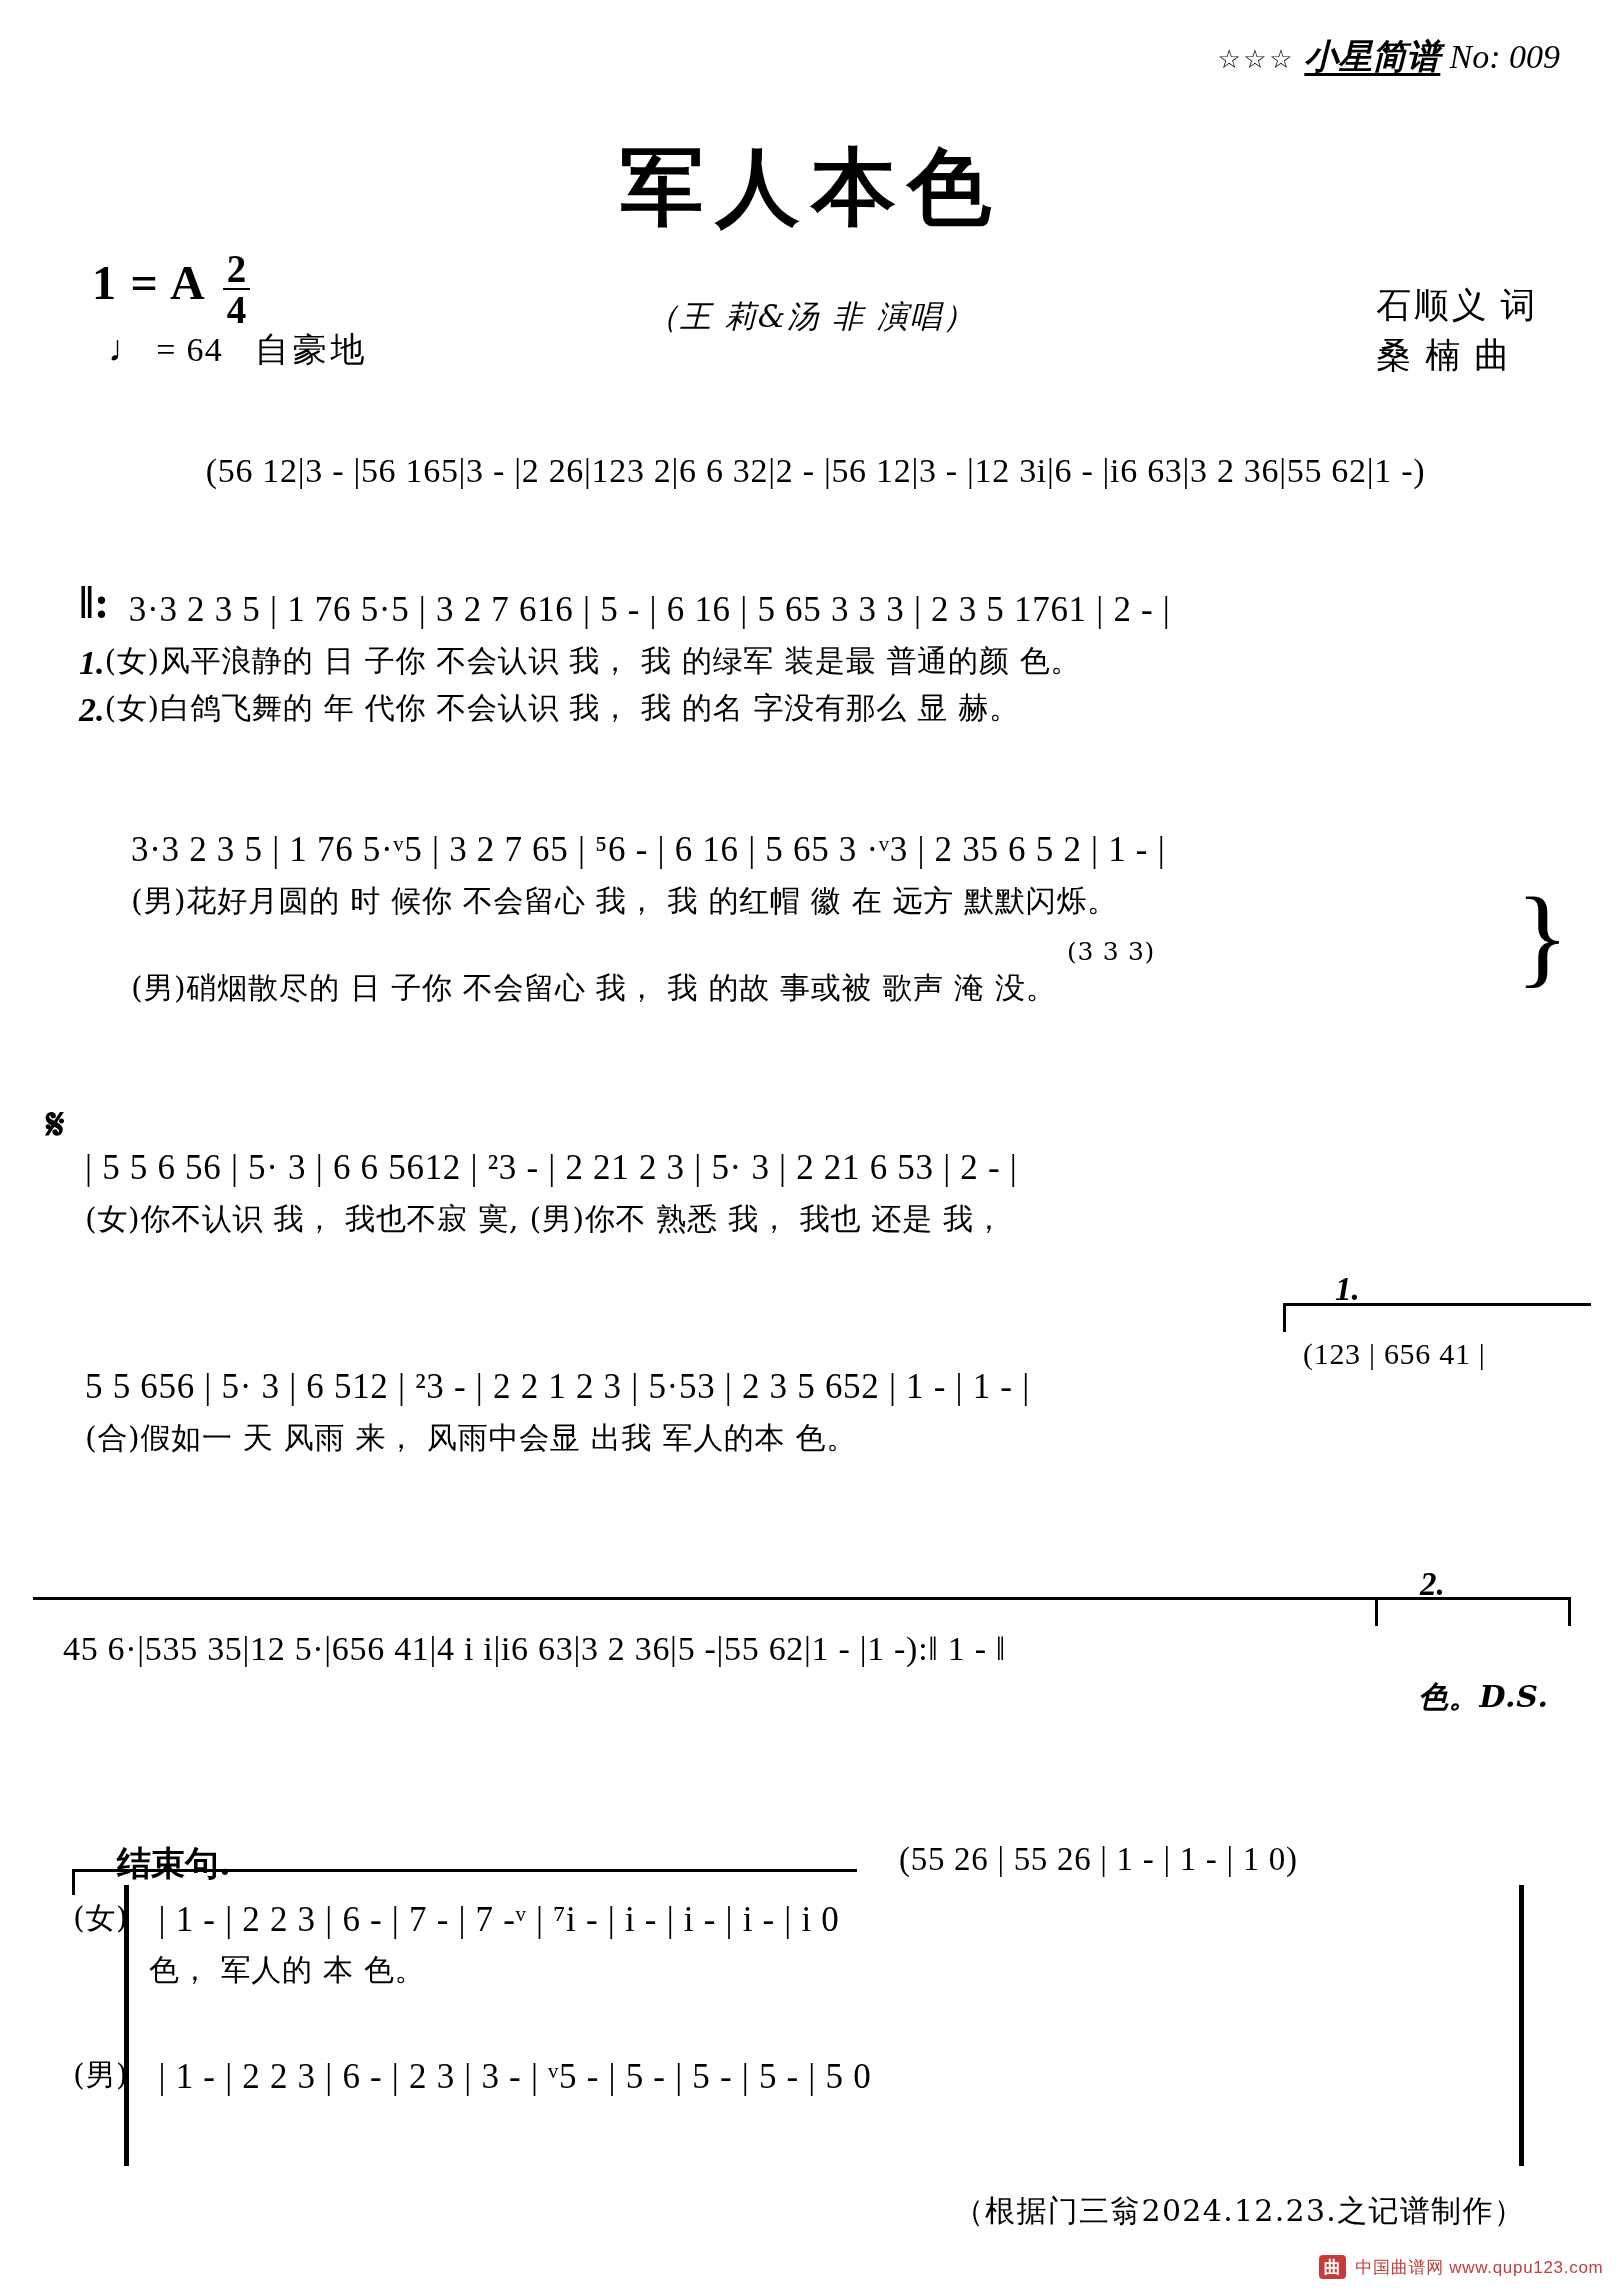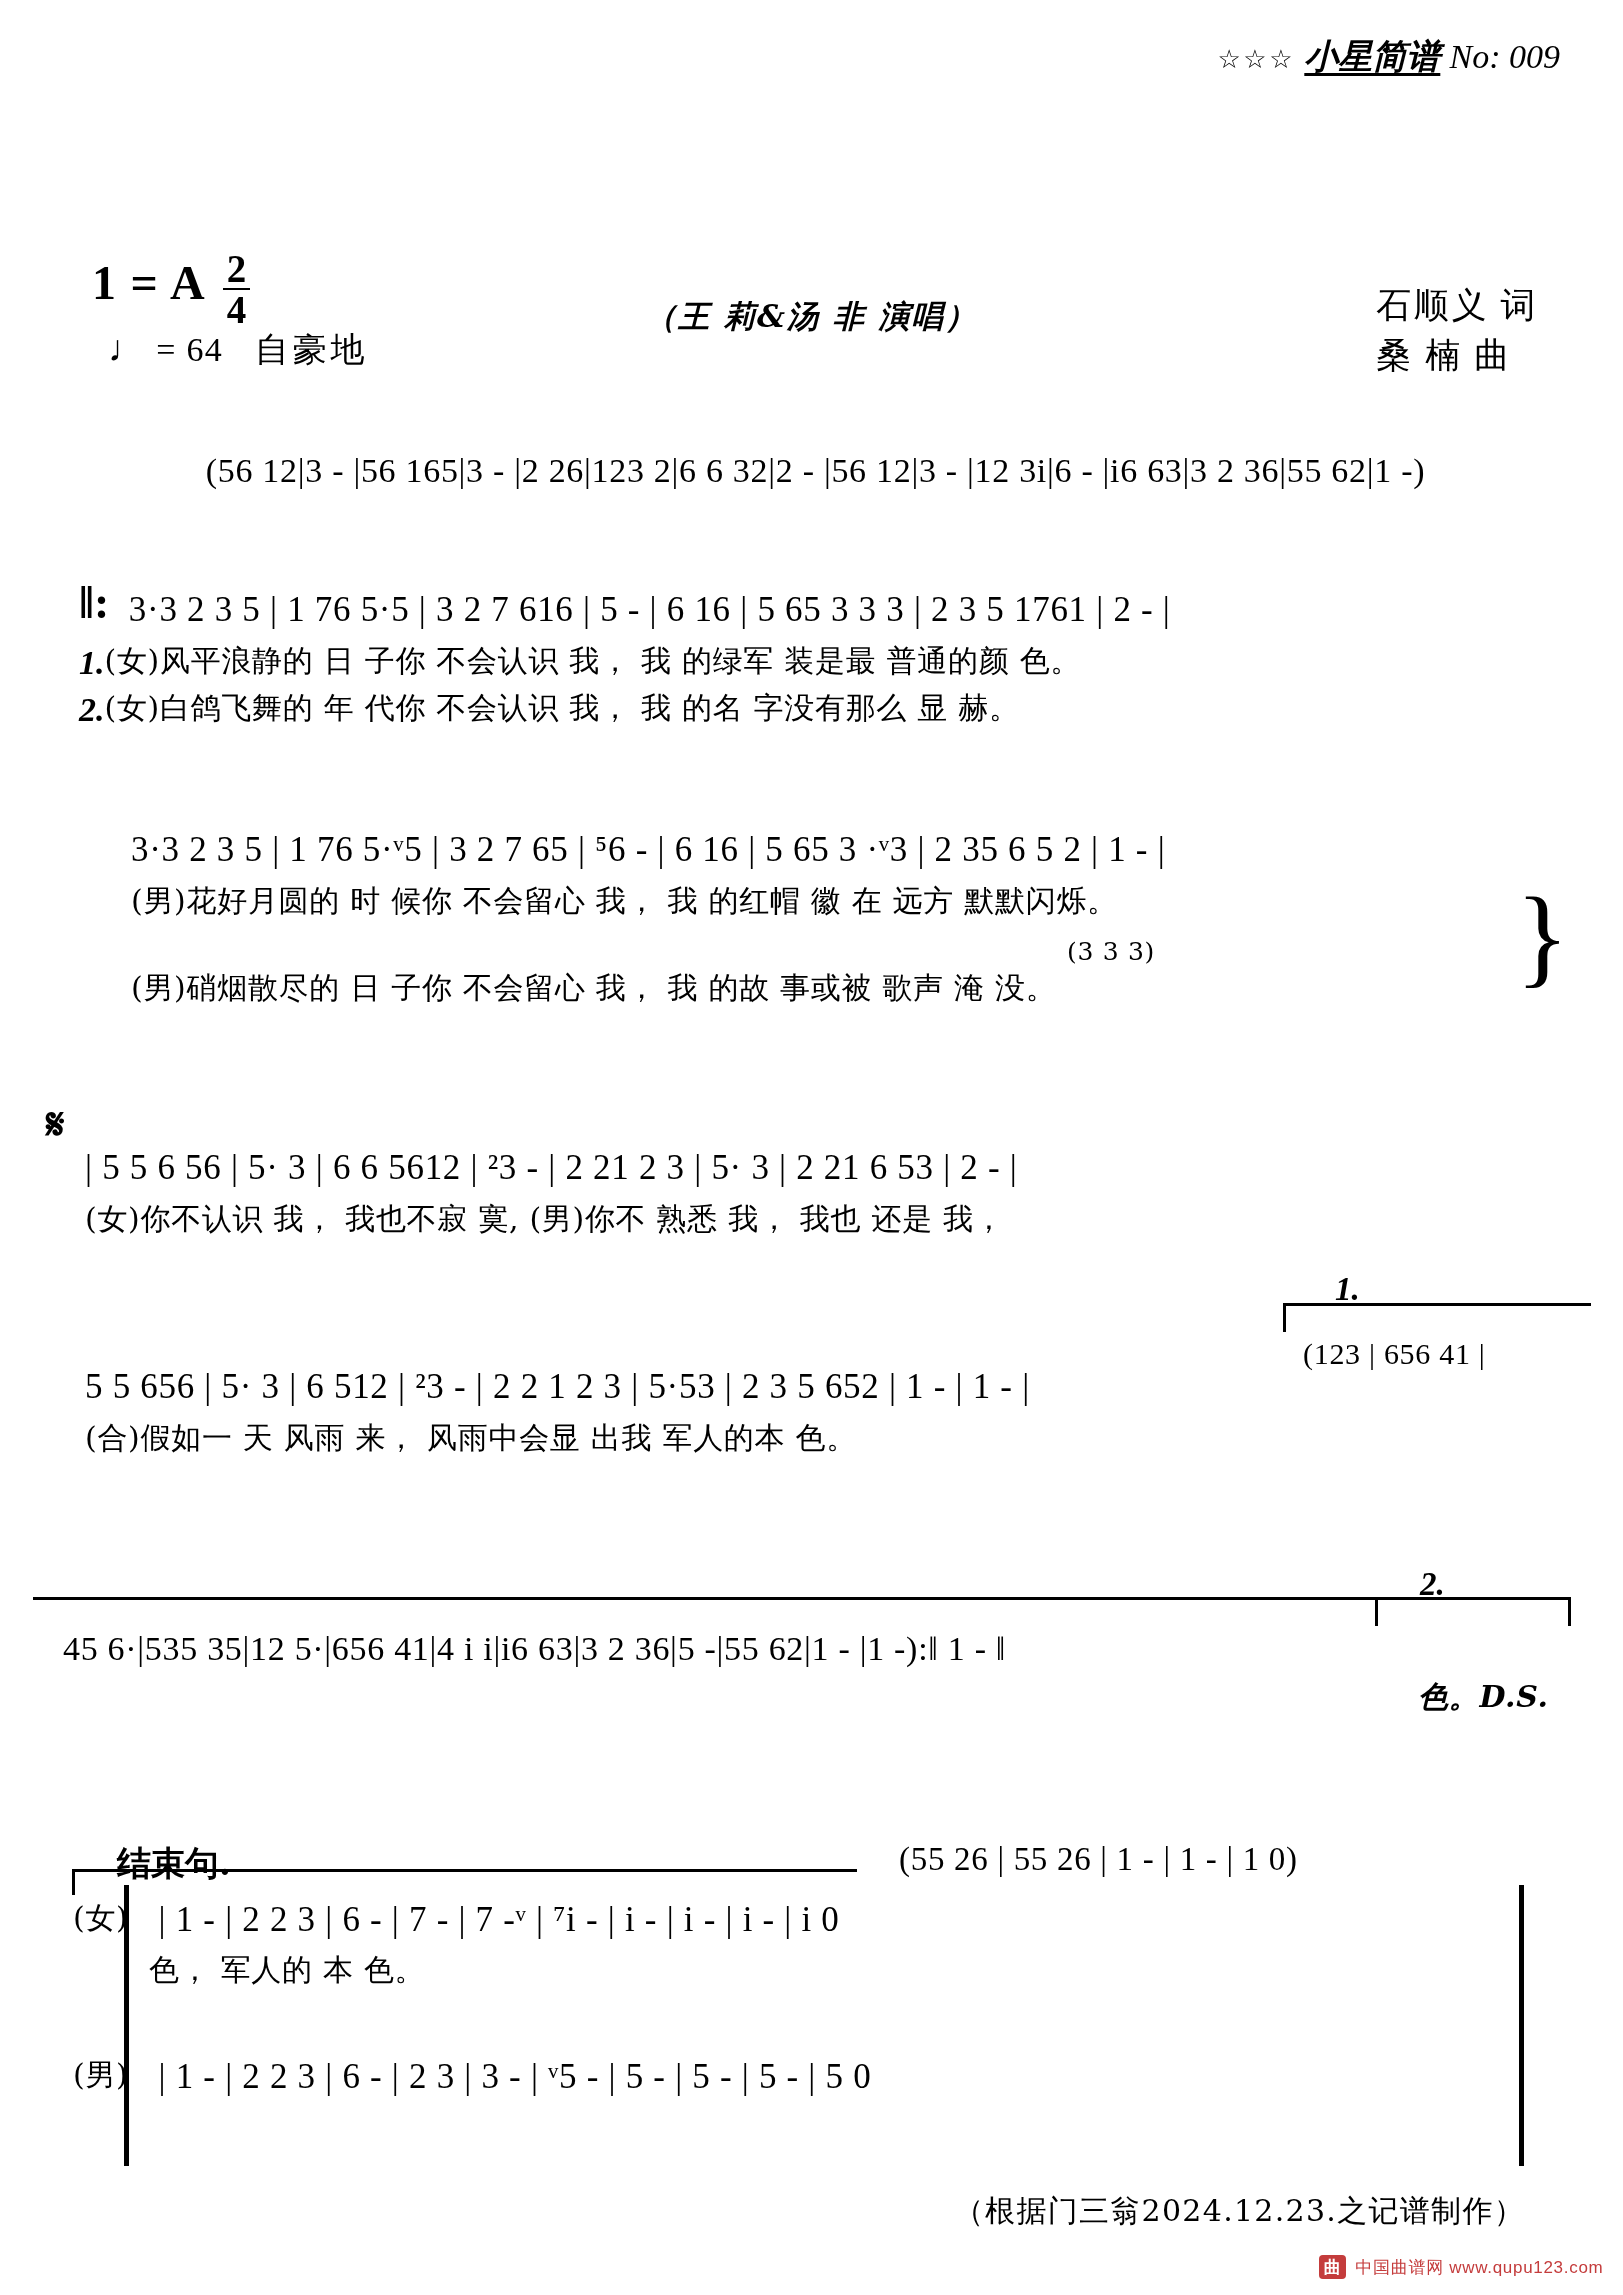--- a/index.html
+++ b/index.html
@@ -66,21 +66,21 @@
   }
   .singers {
     position: absolute;
     top: 296px;
     left: 0;
     width: 1623px;
     text-align: center;
     font-family: "DejaVu Serif", serif;
     font-size: 31px;
     font-style: italic;
-    font-weight: bold;
+    font-weight: normal;
     letter-spacing: 2px;
   }
   .keyblock {
     position: absolute;
     top: 255px;
     left: 92px;
     display: flex;
     align-items: flex-start;
     gap: 17px;
   }
@@ -207,20 +207,21 @@
 <body>
 
 <div class="page">
 
   <div class="header">
     <span class="stars">☆☆☆</span>
     <span class="brand">小星简谱</span>
     <span class="serialno">No: 009</span>
   </div>
 
+  <div class="title">军人本色</div>
   <div class="singers">（王 莉&amp;汤 非 演唱）</div>
 
   <div class="keyblock">
     <span class="key">1 = A</span>
     <span class="meter">
       <span class="num">2</span>
       <span class="den">4</span>
     </span>
   </div>
   <div class="tempo">

